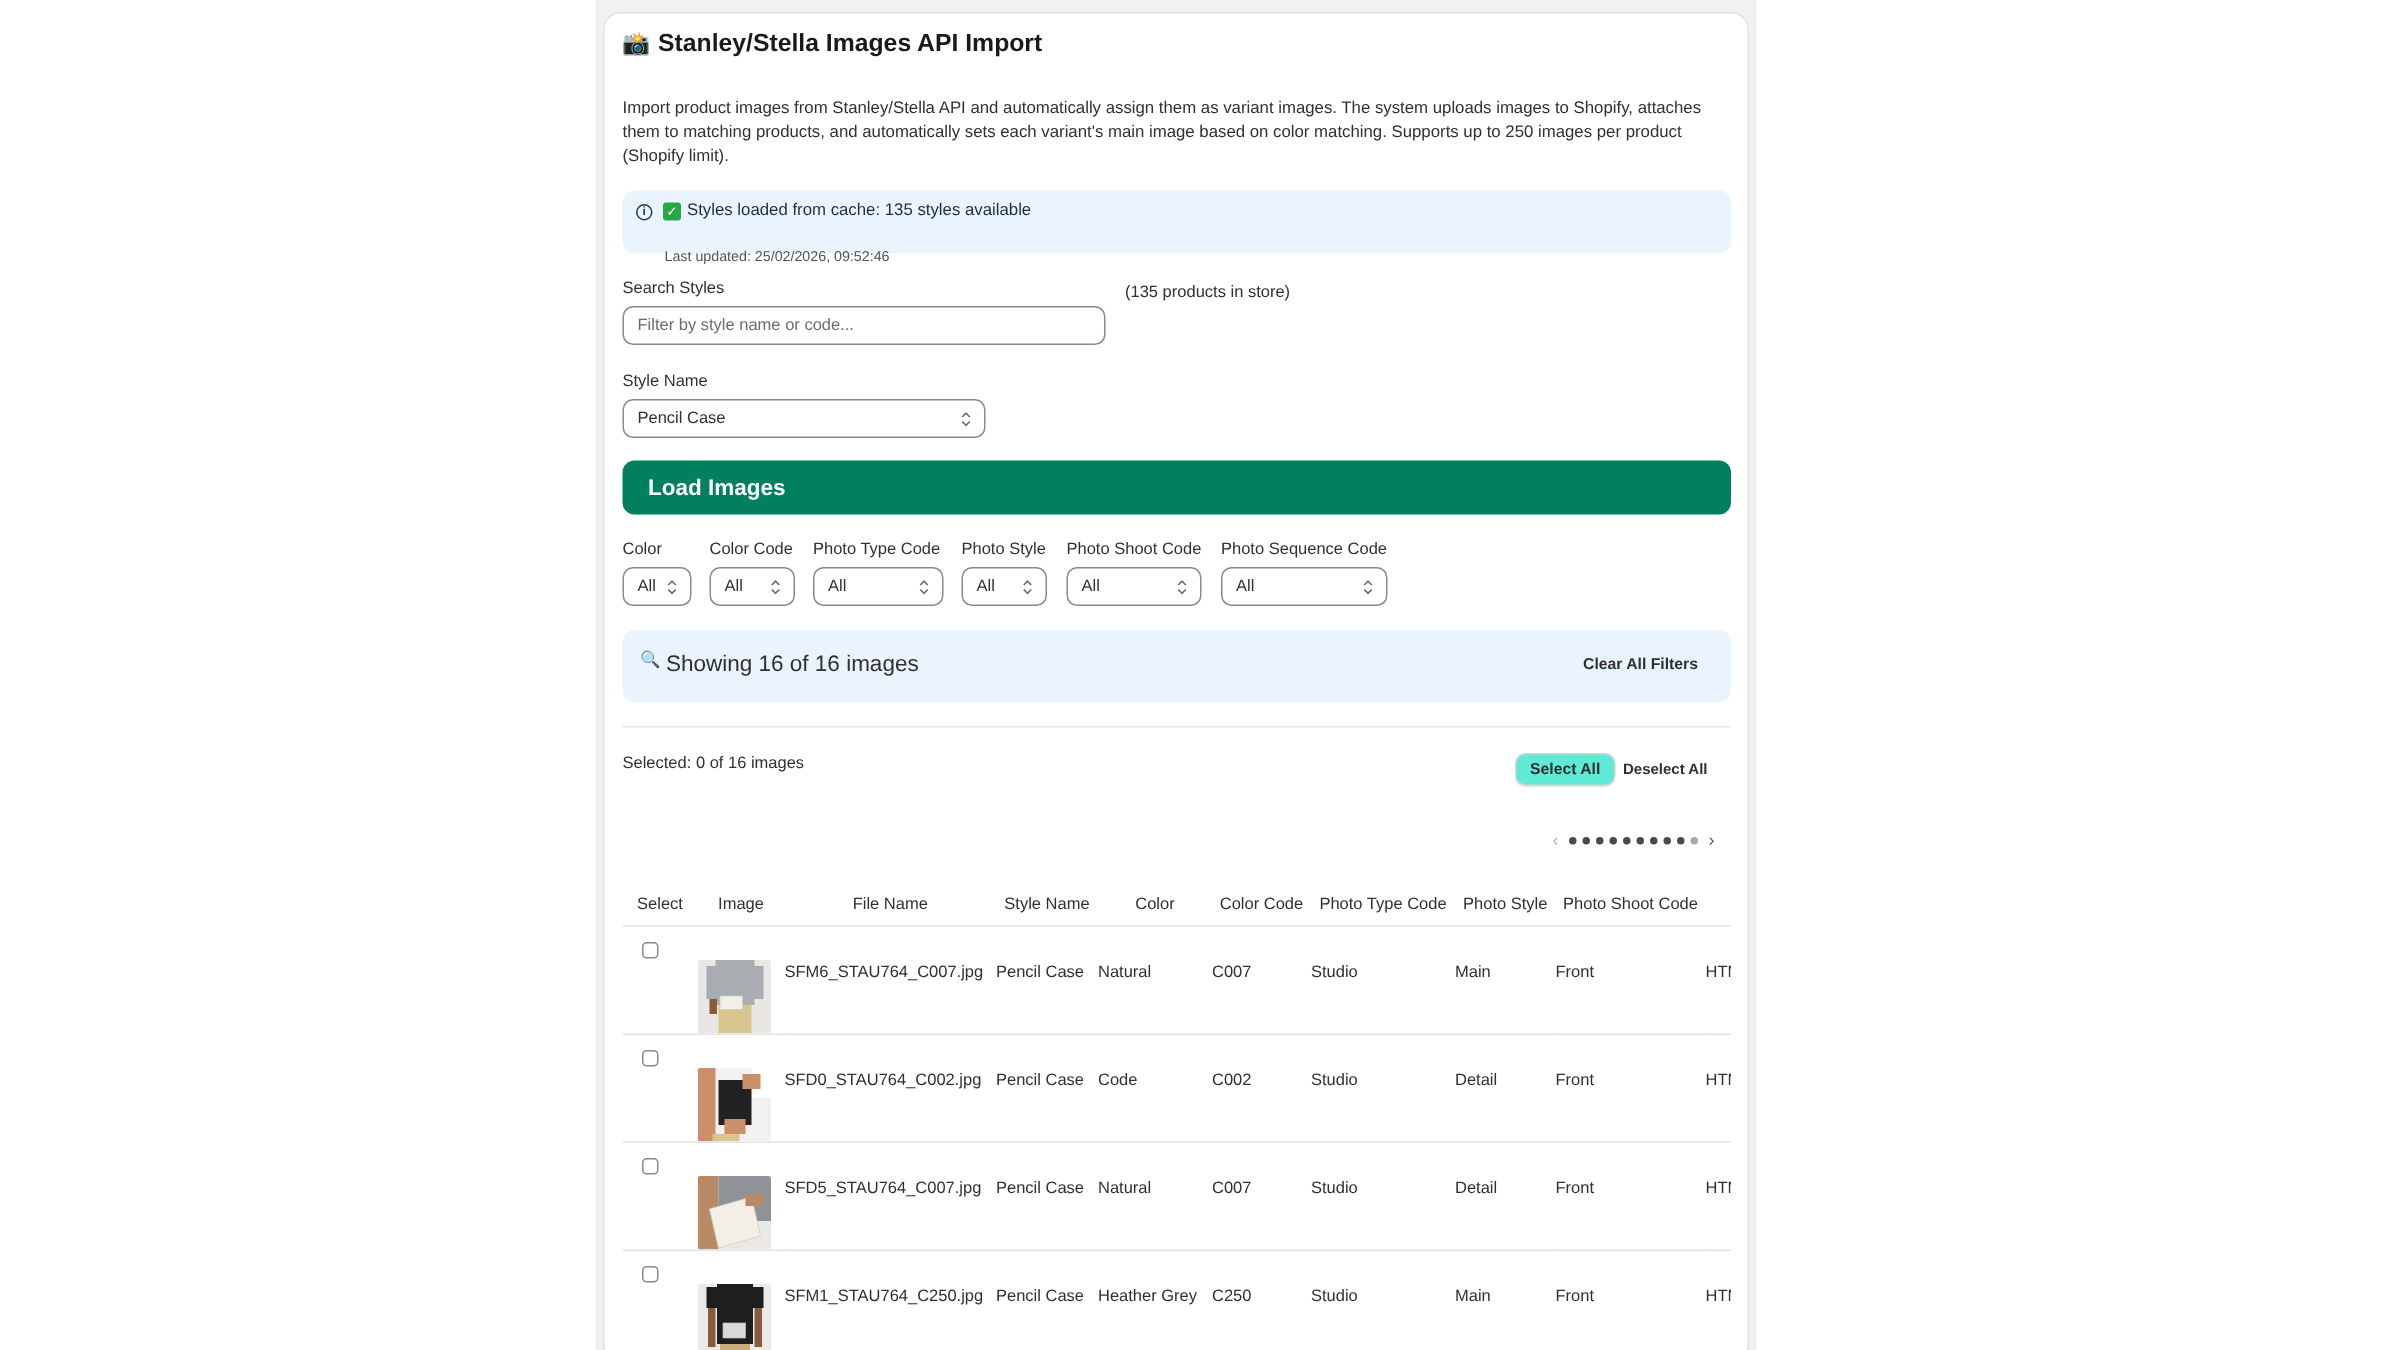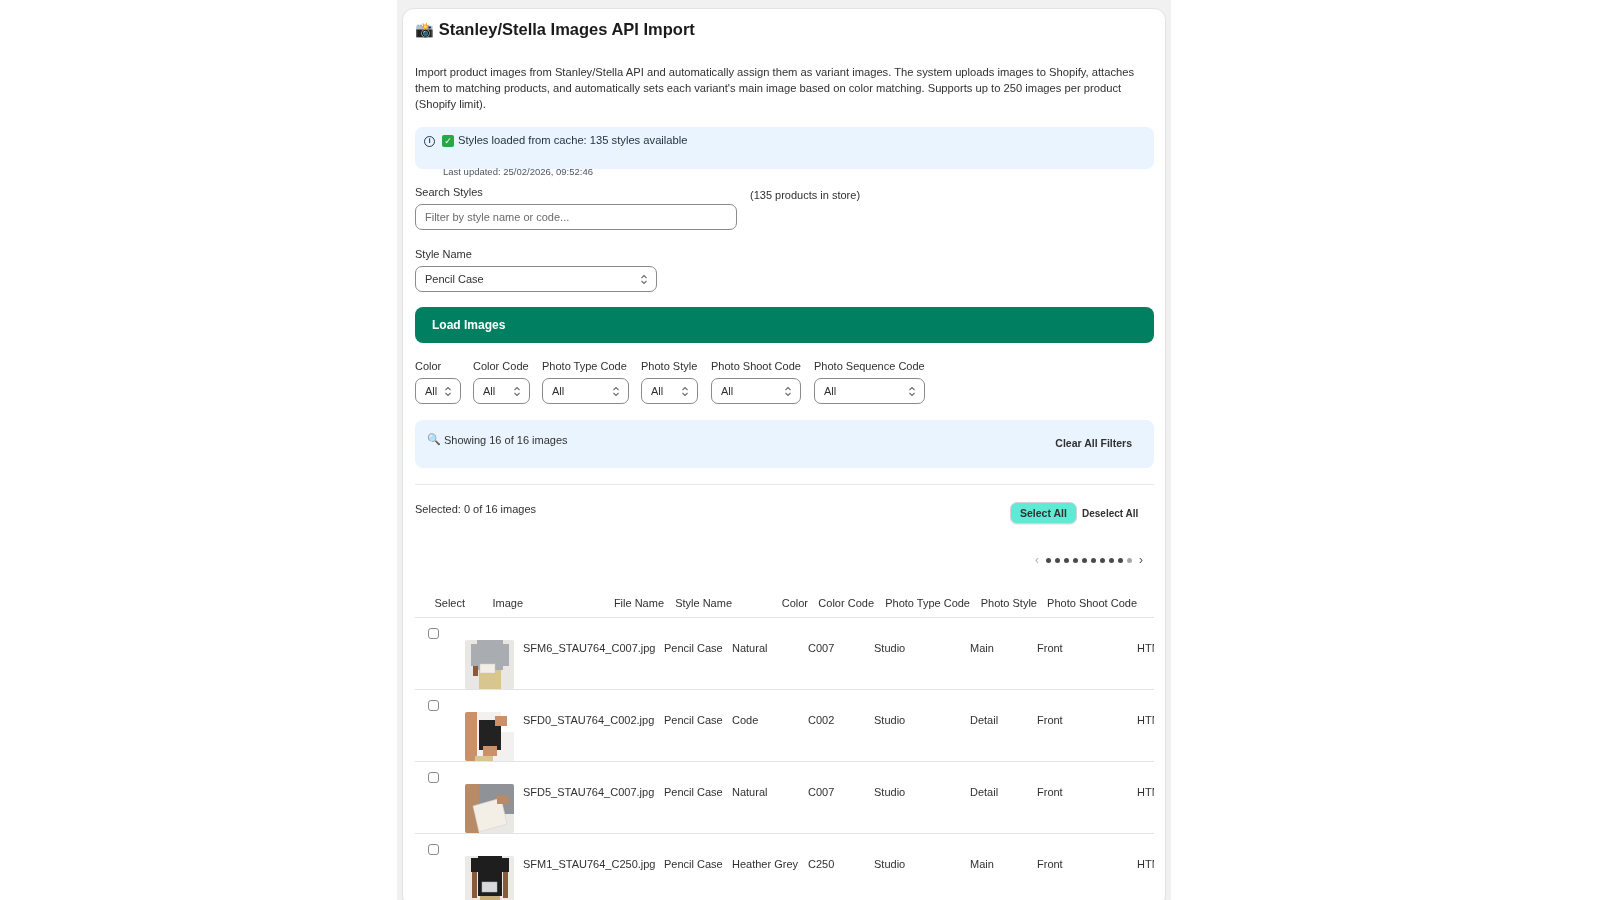--- a/index.html
+++ b/index.html
@@ -33,49 +33,49 @@
   }
   .text-input::placeholder { color: #6b6b6b; }
   .select {
     position: absolute; height: 26px; border: 1px solid #8a8a8a; border-radius: 7px; background: #fff;
     font-size: 11px; color: #303030; display: flex; align-items: center; padding-left: 9px; cursor: pointer;
   }
   .select .chev { position: absolute; right: 8px; top: 6px; width: 8px; height: 13px; }
   .hint { position: absolute; font-size: 11px; color: #303030; }
   .load-btn {
     position: absolute; top: 298px; left: 0; width: 739px; height: 36px; background: #008060;
-    border-radius: 8px; color: #fff; font-size: 12px; font-weight: 600; display: flex; align-items: center; padding-left: 17px;
+    border-radius: 8px; color: #fff; font-size: 15px; font-weight: 600; display: flex; align-items: center; padding-left: 17px;
     border: none; cursor: pointer; font-family: "Liberation Sans", sans-serif;
   }
   .filter-label { position: absolute; top: 351px; font-size: 11px; color: #303030; white-space: nowrap; }
   .filter-bar {
     position: absolute; top: 411px; left: 0; width: 739px; height: 48px; background: #eaf4fe; border-radius: 8px;
   }
   .filter-bar .mag { position: absolute; left: 12px; top: 13px; font-size: 11px; }
-  .filter-bar .showing { position: absolute; left: 29px; top: 14px; font-size: 11px; color: #303030; }
+  .filter-bar .showing { position: absolute; left: 29px; top: 14px; font-size: 15px; color: #303030; }
   .filter-bar .clear { position: absolute; right: 22px; top: 17px; font-size: 10.5px; font-weight: 600; color: #303030; cursor: pointer; background: none; border: none; font-family: "Liberation Sans", sans-serif; }
   .divider { position: absolute; top: 475px; left: 0; width: 739px; height: 1px; background: #e8e8e8; }
   .selected-txt { position: absolute; top: 494px; left: 0; font-size: 11px; color: #303030; }
   .btn-outline {
     position: absolute; top: 493px; height: 22px; border: 1px solid #d4d4d4; border-radius: 7px; background: #5eead4;
     font-size: 10.5px; font-weight: 600; color: #303030; padding: 0 9px; box-shadow: 0 1px 0 rgba(0,0,0,0.08);
     font-family: "Liberation Sans", sans-serif; cursor: pointer;
   }
   .btn-plain {
     position: absolute; top: 493px; height: 22px; border: none; background: none; font-size: 10px; font-weight: 600; color: #303030;
     font-family: "Liberation Sans", sans-serif; cursor: pointer;
   }
   .pager { position: absolute; top: 544px; left: 617px; display: flex; align-items: center; gap: 4px; }
   .pager .arrow { font-size: 12px; color: #b0b0b0; cursor: pointer; width: 10px; text-align: center; }
   .pager .arrow.next { color: #555; }
   .pager .dot { width: 5px; height: 5px; border-radius: 50%; background: #4a4a4a; cursor: pointer; }
   .pager .dot.light { background: #a8a8a8; }
   .table-wrap { position: absolute; top: 580px; left: 0; width: 739px; height: 320px; overflow: hidden; }
   table { border-collapse: collapse; table-layout: fixed; width: 790px; }
-  th { font-weight: 400; font-size: 11px; color: #303030; text-align: right; height: 28px; padding: 0; white-space: nowrap; border-bottom: 1px solid #e3e3e3; vertical-align: middle; margin-left: 40px; }
+  th { font-weight: 400; font-size: 11px; color: #303030; text-align: center; height: 28px; padding: 0; white-space: nowrap; border-bottom: 1px solid #e3e3e3; vertical-align: middle; margin-left: 40px; }
   td { font-size: 11px; color: #303030; vertical-align: top; padding-top: 24px; height: 66px; border-bottom: 1px solid #e3e3e3; white-space: nowrap; overflow: hidden; }
   td.cb-cell { padding-top: 10px; }
   .cb { width: 11px; height: 11px; border: 1px solid #8a8a8a; border-radius: 3px; background: #fff; margin-left: 13px; cursor: pointer; }
   .thumb { width: 49px; height: 49px; margin-top: -2px; border-radius: 2px; overflow: hidden; position: relative; }
 </style>
 </head>
 <body>
 
 <div class="frame">
   <div class="card">

